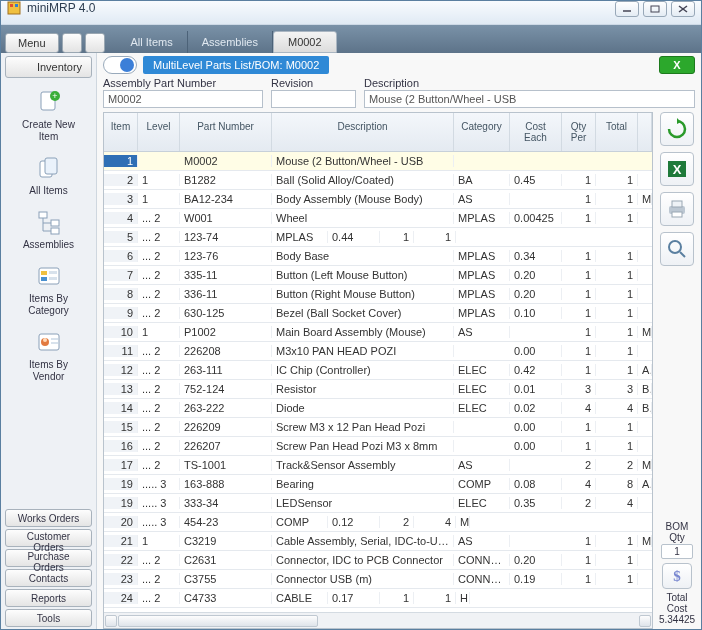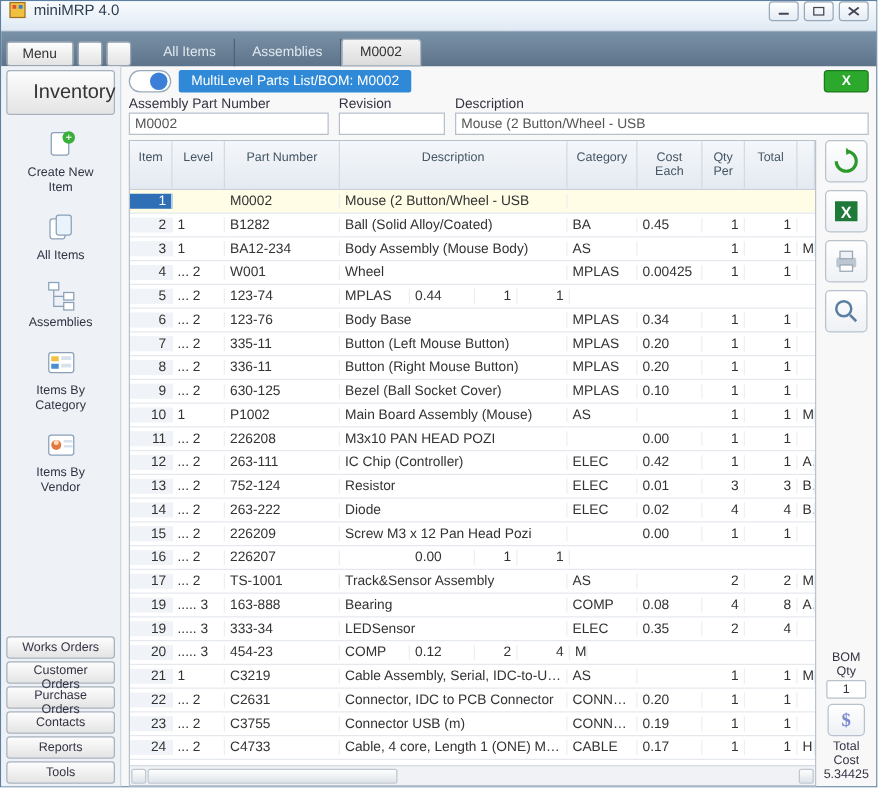--- a/index.html
+++ b/index.html
@@ -16,21 +16,21 @@
   
   .ctrlbar { height:28px; background:linear-gradient(#7a92a8,#5d7389); display:flex; align-items:flex-end; padding:0 4px; gap:3px; }
   .menu-btn { height:20px; padding:0 12px; background:linear-gradient(#fdfdfd,#e3e3e3); border:1px solid #9aa7b2; border-radius:3px; font-size:11px; color:#333; display:flex; align-items:center; }
   .sm-btn { width:20px; height:20px; background:linear-gradient(#fdfdfd,#e3e3e3); border:1px solid #9aa7b2; border-radius:3px; }
   .tab { height:22px; padding:0 14px; font-size:11px; color:#e0e8f0; display:flex; align-items:center; border-right:1px solid #4c6278; }
   .tab.active { background:linear-gradient(#f4f4f4,#dcdcdc); color:#333; border:1px solid #aab6c2; border-radius:3px 3px 0 0; }
 
   .body-row { flex:1; display:flex; min-height:0; }
   
   .left-nav { width:96px; background:#eef1f5; border-right:1px solid #cfd7df; display:flex; flex-direction:column; }
-  .inv-btn { margin:3px 4px; height:36px; background:linear-gradient(#fdfdfd,#e4e4e4); border:1px solid #a8b2bc; border-radius:3px; font-size:16px; display:flex; align-items:center; justify-content:center;padding-left:22px; }
+  .inv-btn { margin:3px 4px; height:22px; background:linear-gradient(#fdfdfd,#e4e4e4); border:1px solid #a8b2bc; border-radius:3px; font-size:11px; display:flex; align-items:center; justify-content:center;padding-left:22px; }
   .nav-icons { flex:1; overflow:hidden; padding:2px 0; }
   .nav-item { display:flex; flex-direction:column; align-items:center; padding:4px 2px 6px; cursor:pointer; }
   .nav-item .icon { width:30px; height:30px; display:flex; align-items:center; justify-content:center; }
   .nav-item .label { text-align:center; font-size:10px; line-height:12px; color:#334; margin-top:2px; }
   .nav-bottom button { display:block; width:calc(100% - 8px); margin:2px 4px; height:18px; background:linear-gradient(#fdfdfd,#e4e4e4); border:1px solid #a8b2bc; border-radius:3px; font-size:10px; color:#334; }
 
   
   .main { flex:1; display:flex; flex-direction:column; min-width:0; }
   .ribbon { height:24px; display:flex; align-items:center; padding:3px 6px; gap:6px; }
   .toggle { width:34px; height:18px; border:1px solid #9ab; border-radius:9px; background:#fff; position:relative; }
@@ -387,20 +387,21 @@
                 <div class="td c-cat"></div>
                 <div class="td c-cost">0.00</div>
                 <div class="td c-qty">1</div>
                 <div class="td c-total">1</div>
                 <div class="td c-ext"></div>
               </div>
               <div class="tr">
                 <div class="td c-item item">16</div>
                 <div class="td c-level">... 2</div>
                 <div class="td c-pn">226207</div>
+                <div class="td c-desc">Screw Pan Head Pozi M3 x 8mm</div>
                 <div class="td c-cat"></div>
                 <div class="td c-cost">0.00</div>
                 <div class="td c-qty">1</div>
                 <div class="td c-total">1</div>
                 <div class="td c-ext"></div>
               </div>
               <div class="tr">
                 <div class="td c-item item">17</div>
                 <div class="td c-level">... 2</div>
                 <div class="td c-pn">TS-1001</div>
@@ -473,21 +474,20 @@
                 <div class="td c-cat">CONNE...</div>
                 <div class="td c-cost">0.19</div>
                 <div class="td c-qty">1</div>
                 <div class="td c-total">1</div>
                 <div class="td c-ext"></div>
               </div>
               <div class="tr">
                 <div class="td c-item item">24</div>
                 <div class="td c-level">... 2</div>
                 <div class="td c-pn">C4733</div>
-                <div class="td c-desc">Cable, 4 core, Length 1 (ONE) MTR</div>
                 <div class="td c-cat">CABLE</div>
                 <div class="td c-cost">0.17</div>
                 <div class="td c-qty">1</div>
                 <div class="td c-total">1</div>
                 <div class="td c-ext">H</div>
               </div>
             </div>
           <div class="hscroll">
             <div class="arrow left"></div>
             <div class="thumb"></div>

